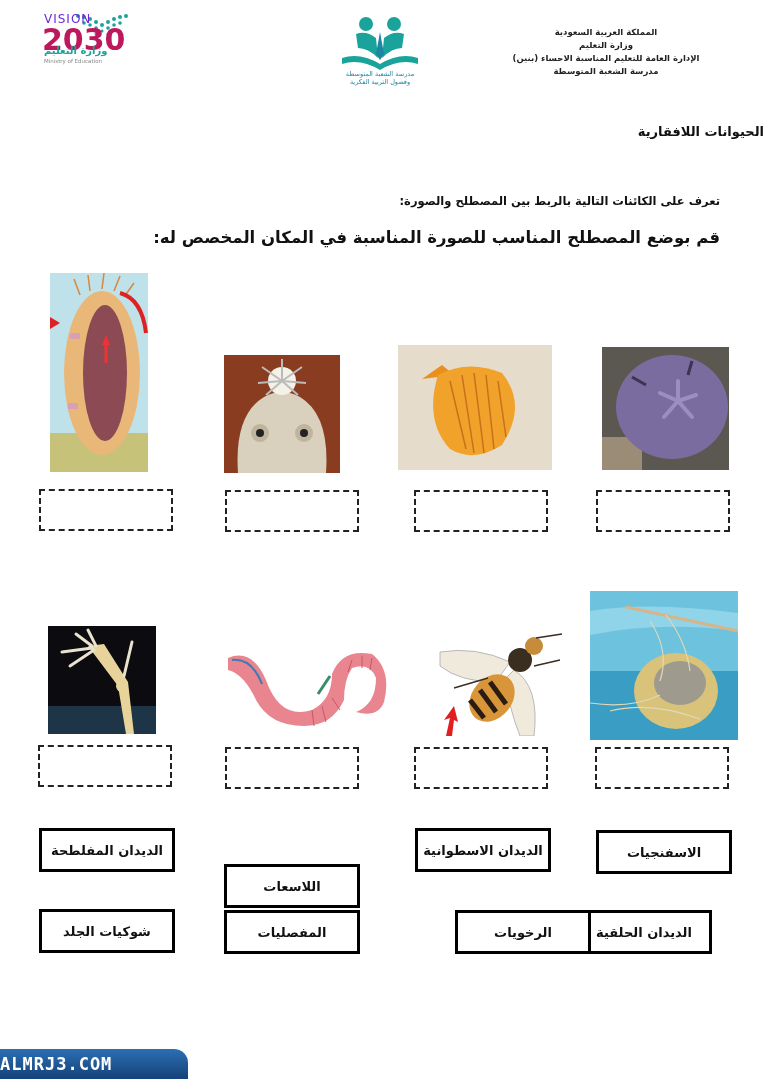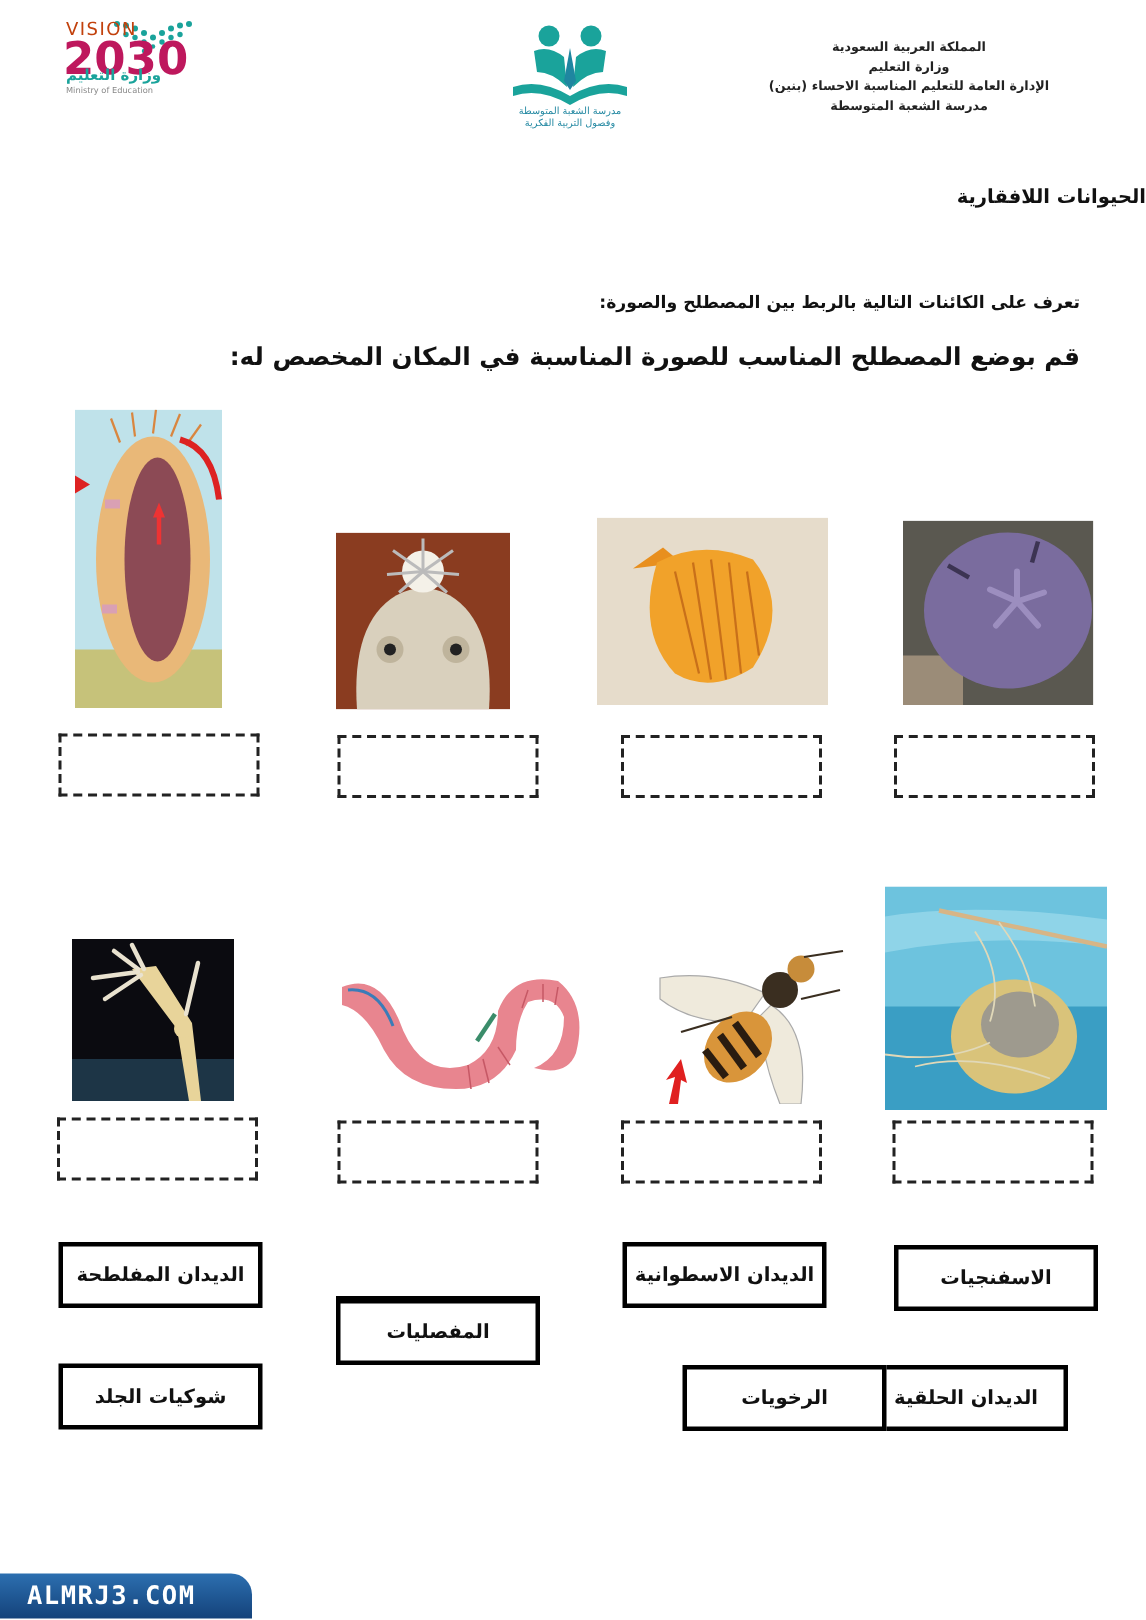--- a/index.html
+++ b/index.html
@@ -4,41 +4,41 @@
 <style>
   html, body { margin: 0; padding: 0; }
   body {
     width: 764px; height: 1080px; position: relative; overflow: hidden;
     background: #ffffff; font-family: "DejaVu Sans", sans-serif; color: #111;
   }
   .abs { position: absolute; }
   
   .gov-lines { right: 58px; top: 26px; width: 200px; text-align: center; direction: rtl;
     font-size: 8.5px; line-height: 13px; color: #222; font-weight: bold; }
-  .vision-text { left: 44px; top: 12px; font-size: 12px; color: #c2410c; letter-spacing: 1px; }
+  .vision-text { left: 44px; top: 12px; font-size: 12px; color: #6d28d9; letter-spacing: 1px; }
   .vision-2030 { left: 42px; top: 22px; font-size: 30px; font-weight: bold; color: #be185d; }
   .vision-ar { left: 44px; top: 45px; font-size: 10px; color: #1aa39b; font-weight: bold; direction: rtl; }
   .vision-en { left: 44px; top: 58px; font-size: 5.5px; color: #888; }
   .school-logo { left: 338px; top: 14px; width: 84px; height: 76px; }
   .school-logo-ar { left: 332px; top: 70px; width: 96px; text-align: center; font-size: 6.5px; line-height: 8px; color: #1f86a0; direction: rtl; }
   .page-title { left: 0; width: 764px; top: 124px; text-align: right; font-size: 13px; font-weight: bold; direction: rtl; }
   .instr1 { right: 44px; top: 194px; font-size: 11.5px; font-weight: bold; direction: rtl; }
   .instr2 { right: 44px; top: 228px; font-size: 16.5px; font-weight: bold; direction: rtl; }
   
   .pic { position: absolute; overflow: hidden; }
   .pic svg { width: 100%; height: 100%; display: block; }
   
   .answer-box { position: absolute; width: 134px; height: 42px; border: 2px dashed #222; box-sizing: border-box; background: transparent; }
   
   .term { position: absolute; width: 136px; height: 44px; border: 3px solid #000000; box-sizing: border-box;
     display: flex; align-items: center; justify-content: center; font-weight: bold; font-size: 13px; direction: rtl; background: #fff; }
   
-  .wm { left: 0; top: 1049px; width: 168px; height: 30px; background: linear-gradient(#2c6fb0,#14427a);
+  .wm { left: 0; top: 1049px; width: 188px; height: 30px; background: linear-gradient(#2c6fb0,#14427a);
     border-radius: 0 14px 0 0; color: #fff; font-family: "DejaVu Sans Mono", monospace; font-weight: bold; font-size: 17px;
-    display: flex; align-items: center; padding-left: 18px; box-sizing: border-box; letter-spacing: 1px; }
+    display: flex; align-items: center; box-sizing: border-box; letter-spacing: 1px; }
 </style>
 </head>
 <body>
 
 <div class="abs gov-lines">
   <div>المملكة العربية السعودية</div>
   <div>وزارة التعليم</div>
   <div>الإدارة العامة للتعليم المناسبة الاحساء (بنين)</div>
   <div>مدرسة الشعبة المتوسطة</div>
 </div>
@@ -248,16 +248,16 @@
 <div class="answer-box" style="left:414px;top:747px;"></div>
 <div class="answer-box" style="left:595px;top:747px;"></div>
 
 <div class="term" style="left:596px;top:830px;">الاسفنجيات</div>
 <div class="term" style="left:415px;top:828px;">الديدان الاسطوانية</div>
 <div class="term" style="left:224px;top:850px;margin-top:14px;">اللاسعات</div>
 <div class="term" style="left:39px;top:828px;">الديدان المفلطحة</div>
 
 <div class="term" style="left:576px;top:910px;">الديدان الحلقية</div>
 <div class="term" style="left:415px;top:910px;margin-left:40px;">الرخويات</div>
-<div class="term" style="left:224px;top:866px;">المفصليات</div>
+<div class="term" style="left:224px;top:910px;">المفصليات</div>
 <div class="term" style="left:39px;top:909px;">شوكيات الجلد</div>
 
 <div class="abs wm">ALMRJ3.COM</div>
 
 </body></html>

